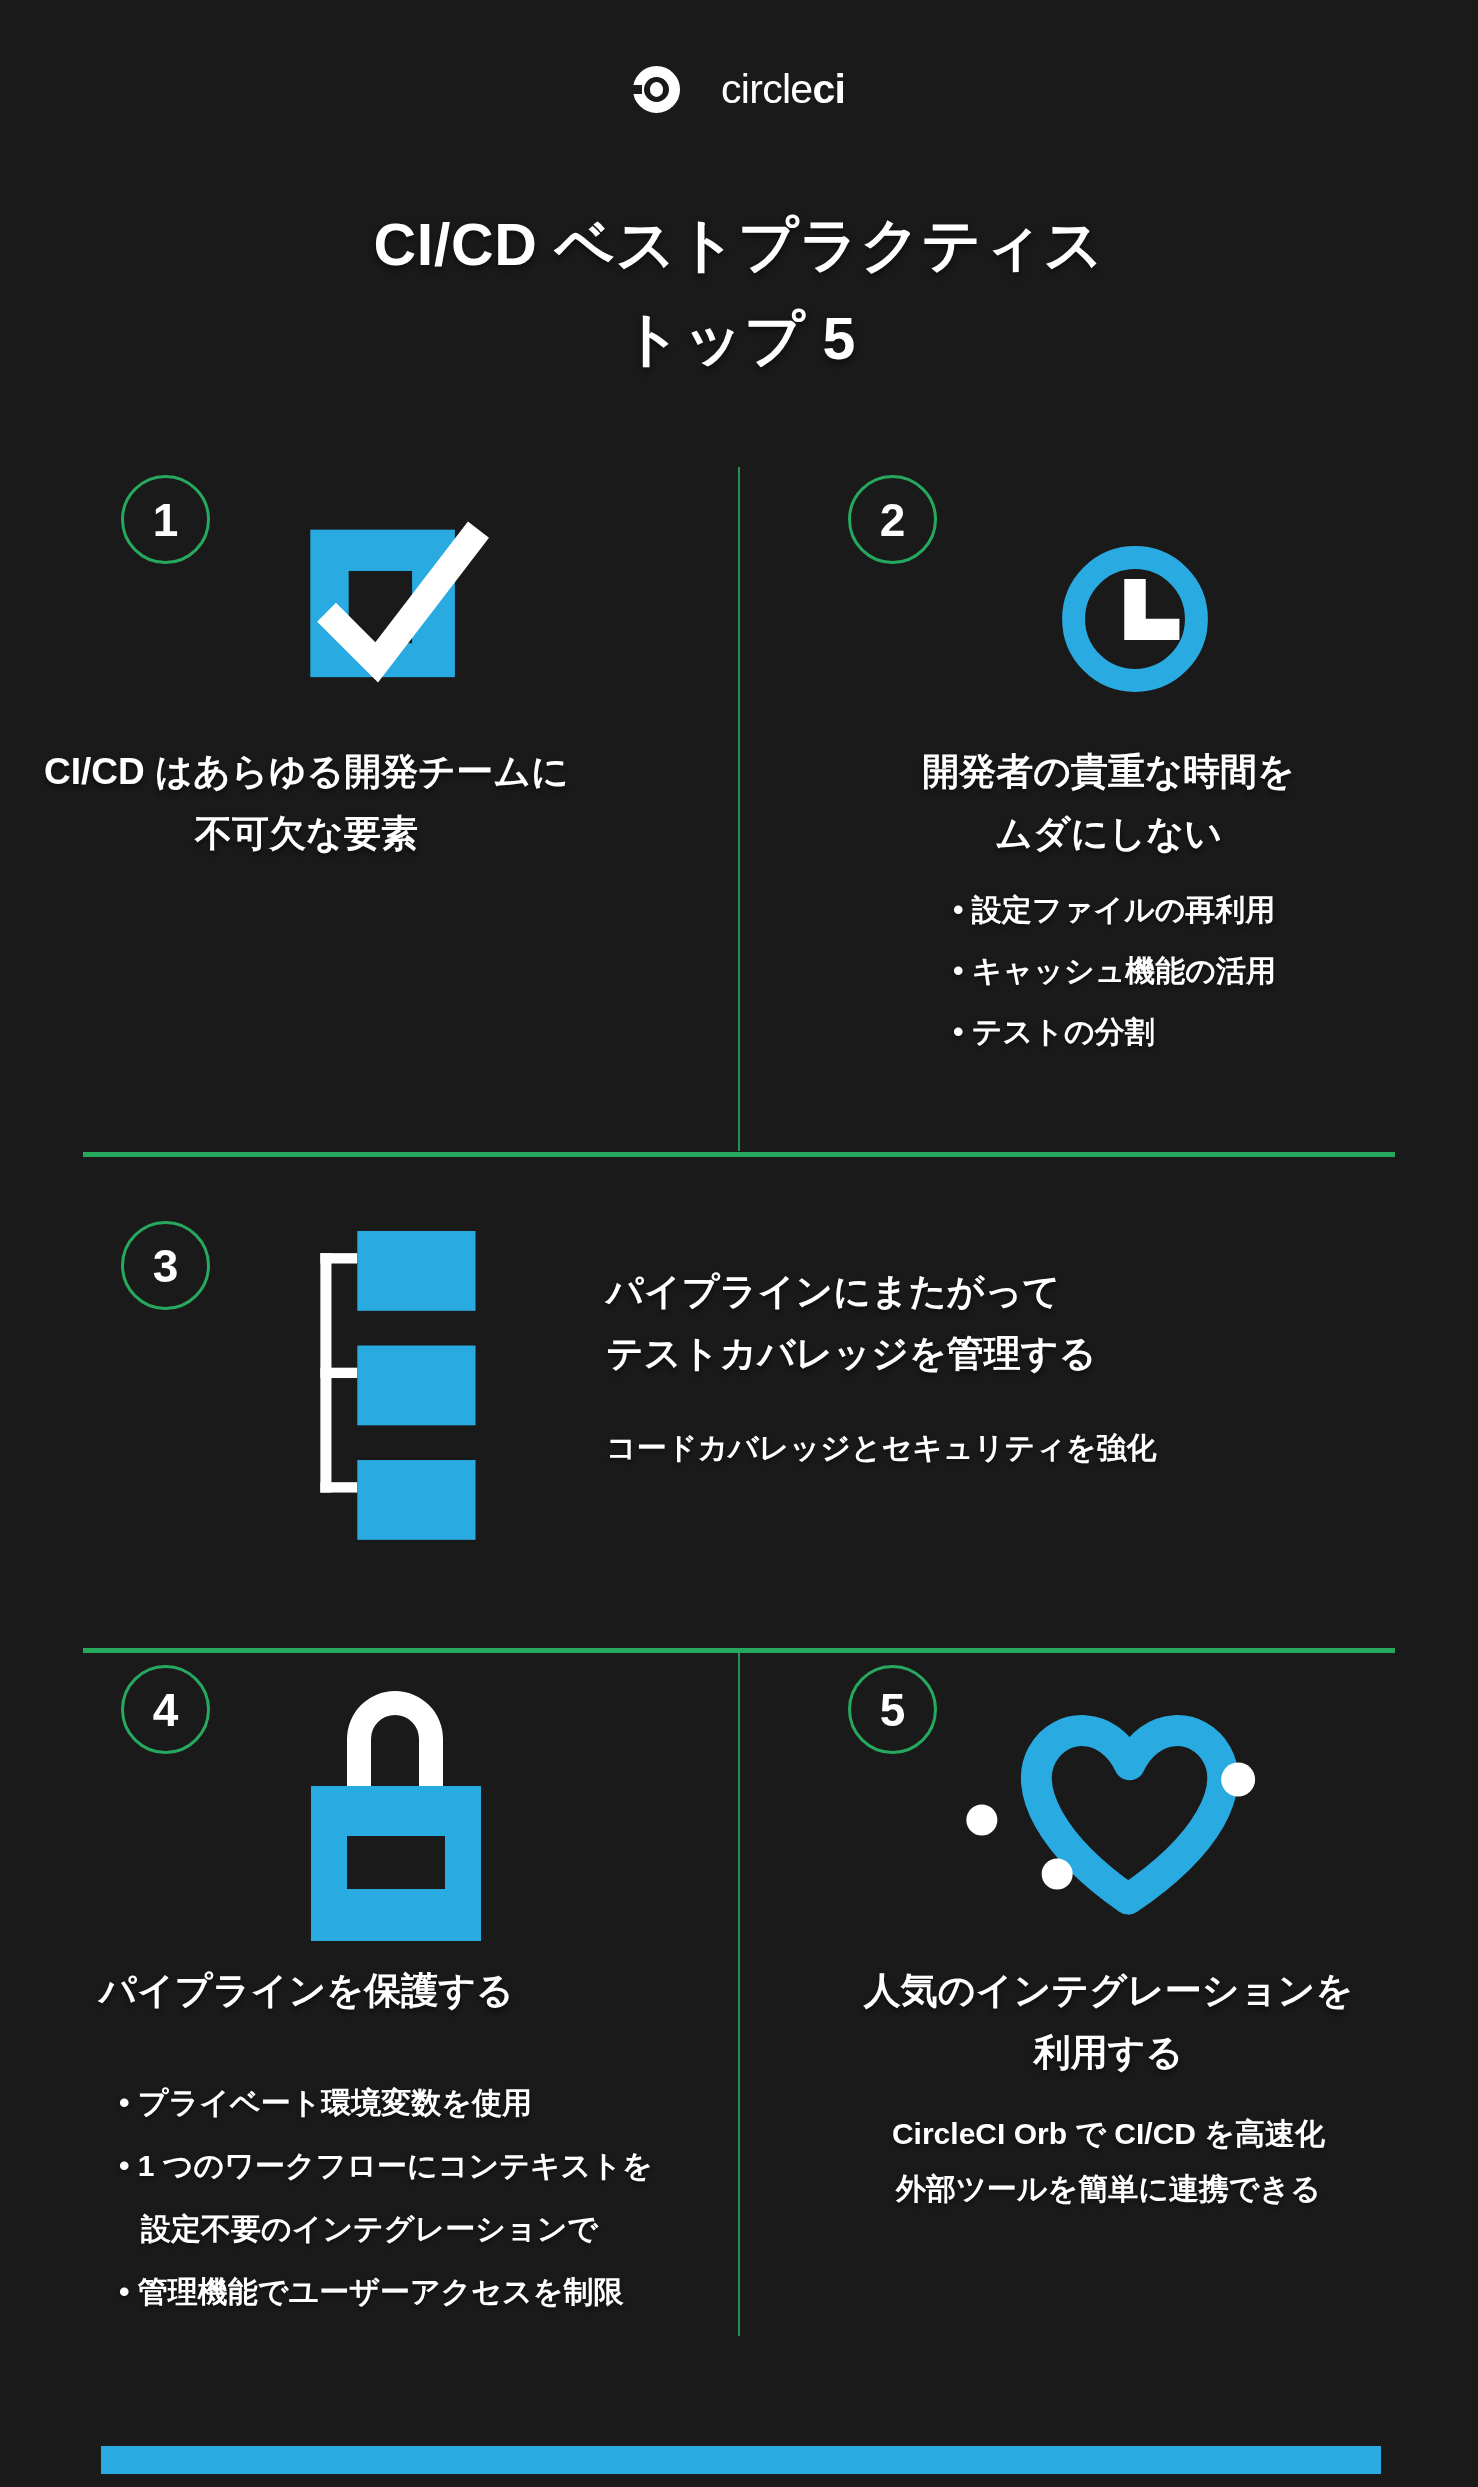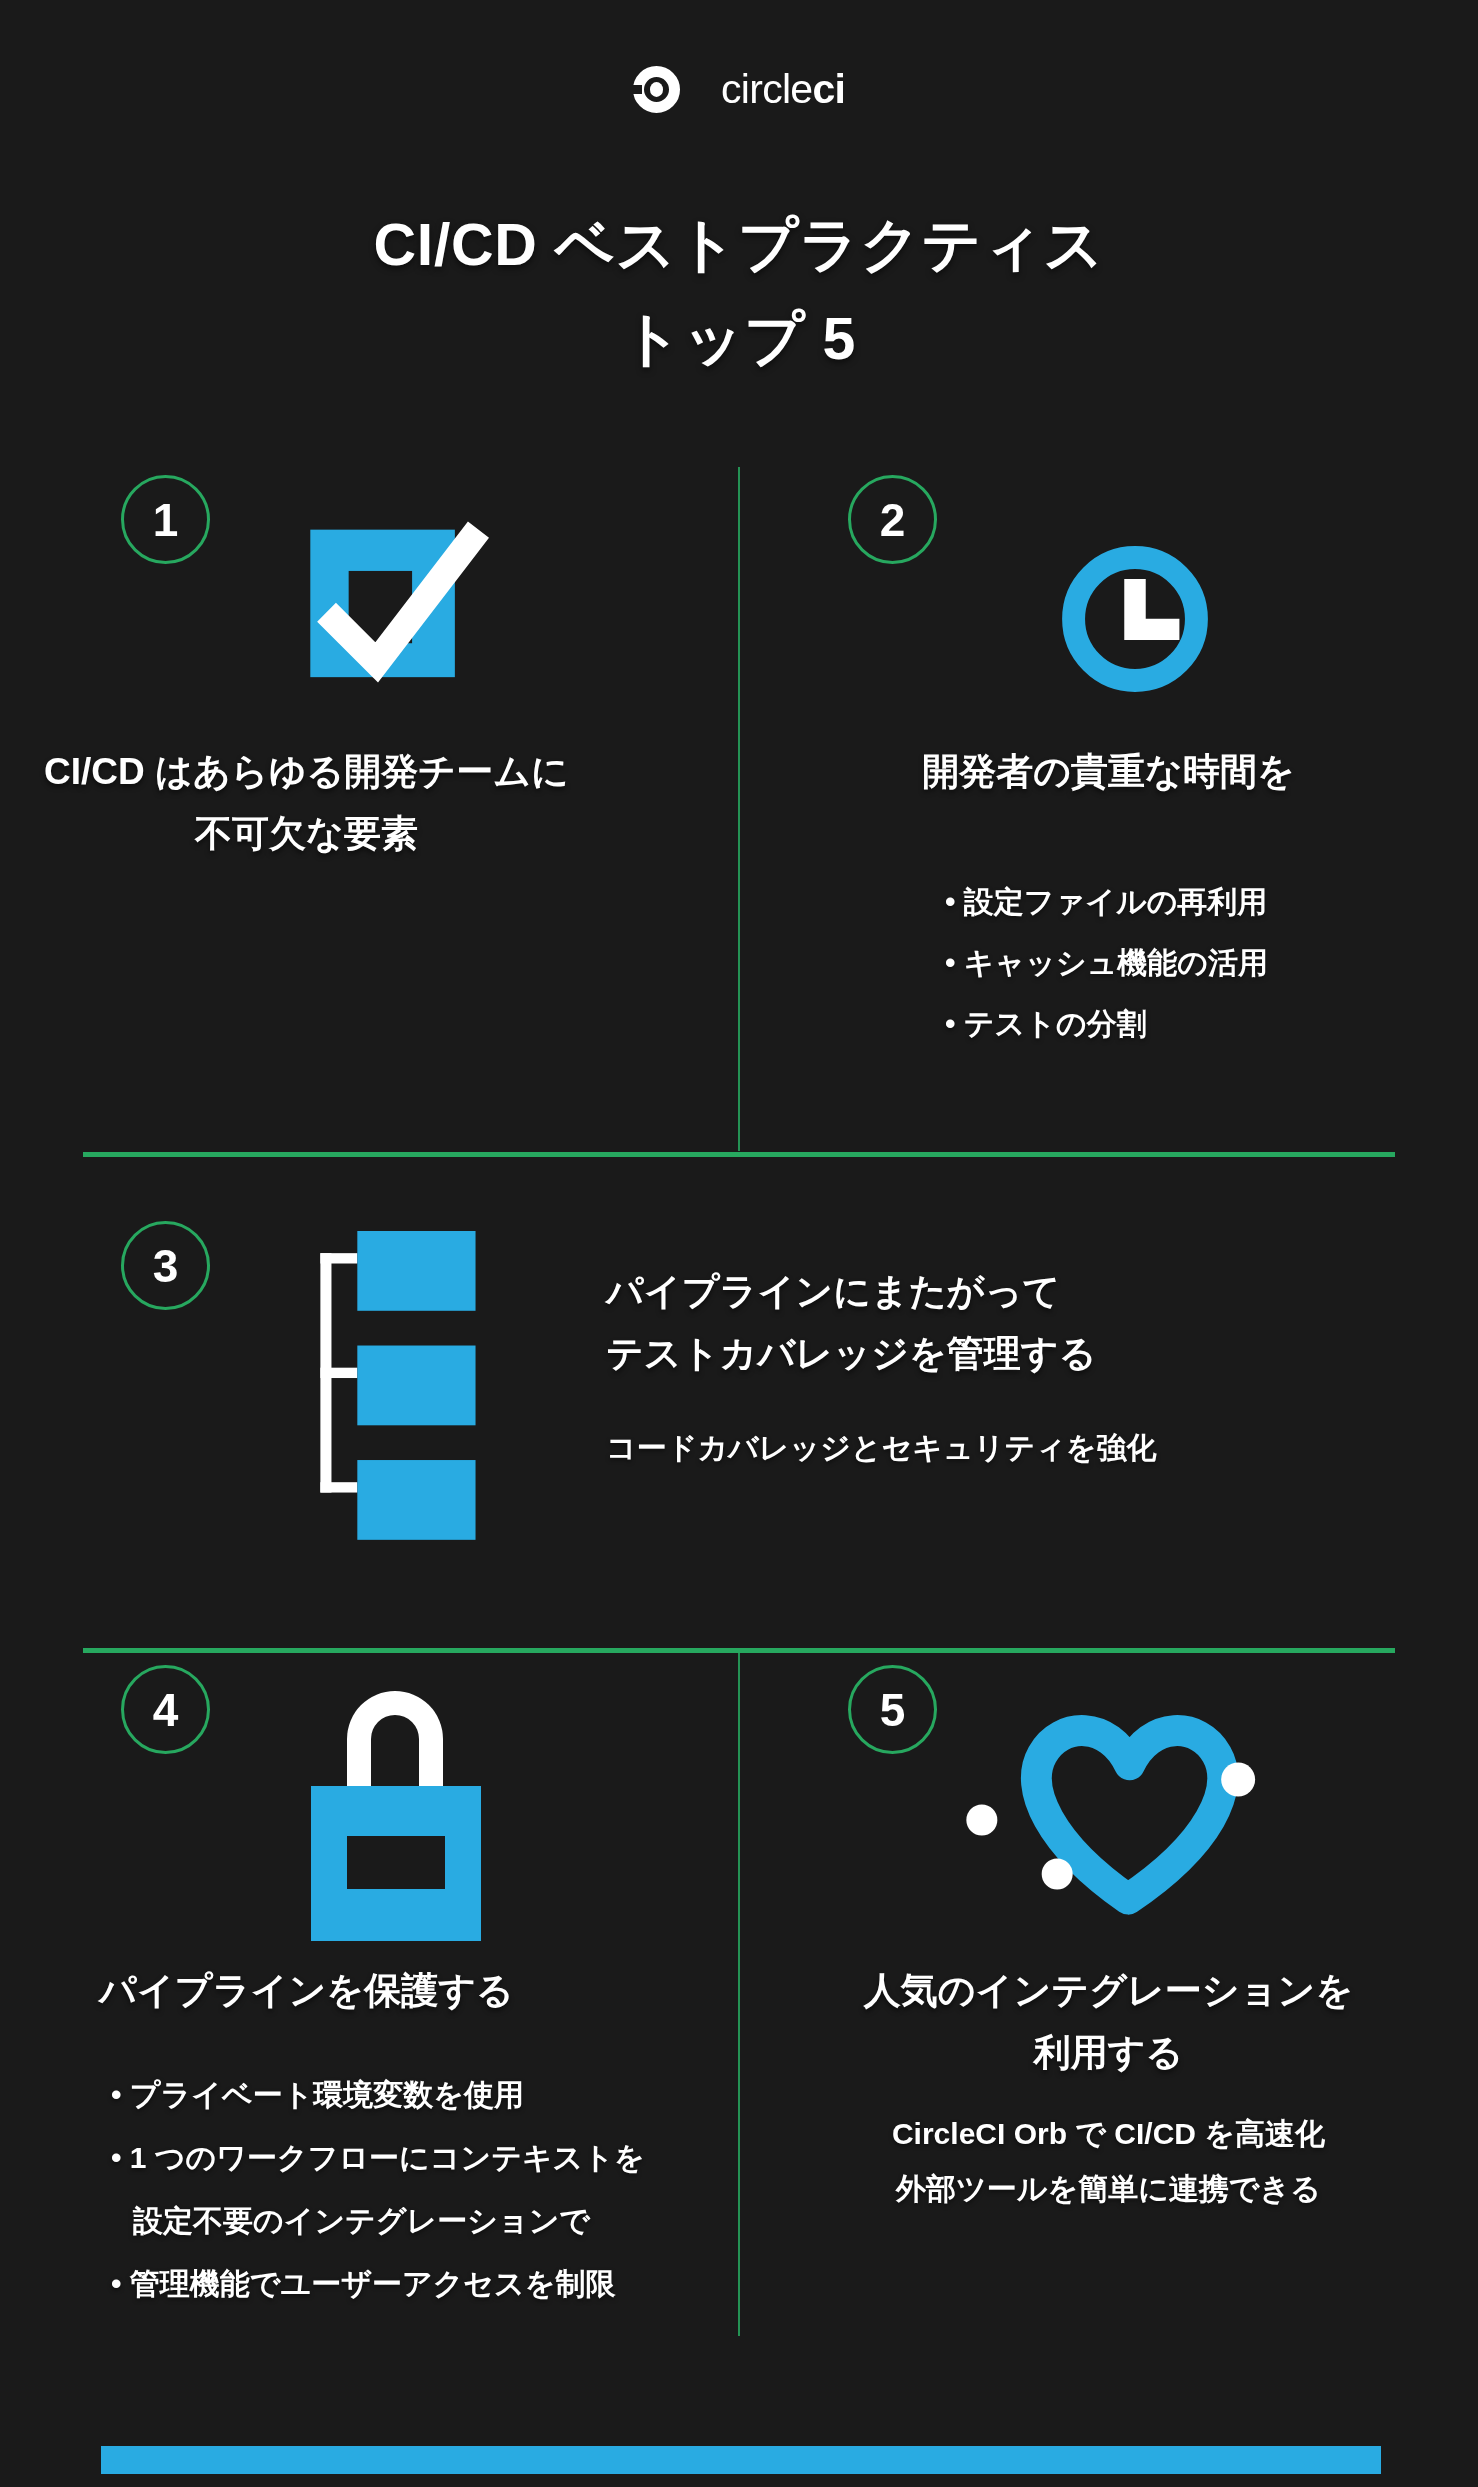--- a/index.html
+++ b/index.html
@@ -53,21 +53,21 @@
   .center-l{left:0; width:613px; text-align:center;}
   .center-r{left:739px; width:739px; text-align:center;}
   .s1-h{top:741px;} .s2-h{top:741px;}
   .s3-h{left:606px; top:1261px; text-align:left; width:813px;}
   .s4-h{top:1960px;} .s5-h{top:1960px;}
   .subtext{position:absolute; margin:0; font-weight:700; font-size:30px; line-height:1.82;
     text-shadow:0 2.2px 4.4px rgba(0,0,0,.5);}
   .subtext span{display:block;}
   .s3-sub{left:606px; top:1421px; width:813px;}
   .s5-sub{left:739px; top:2107px; width:739px; text-align:center;}
-  .bullets{position:absolute; margin:0; padding:0; list-style:none; font-weight:700; font-size:30px;
+  .bullets{position:absolute; margin:8px; padding:0; list-style:none; font-weight:700; font-size:30px;
     text-shadow:0 2.2px 4.4px rgba(0,0,0,.5);}
   .bullets li{margin:0 0 28px 0; line-height:1.1; white-space:nowrap;}
   .bullets li.bullet::before{content:"\2022\00a0"; font-size:30px;}
   .bullets li.cont{padding-left:22px;}
   .s2-b{left:945px; top:885px;}
   .s4-b{left:111px; top:2078px;}
   .s4-b li{margin-bottom:30px;}
   
   .footer-bar{position:absolute; left:101px; top:2446px; width:1280px; height:28px; background:var(--blue);}
 </style>
@@ -113,20 +113,21 @@
   <section>
     <div class="num num-2">
       <span>2</span>
     </div>
     <svg class="abs icon-clock" viewBox="0 0 200 200">
       <circle cx="100" cy="100" r="83" stroke="#29abe2" stroke-width="31" fill="none"></circle>
       <path d="M100,46 L100,114 L160,114" stroke="#ffffff" stroke-width="29" fill="none"></path>
     </svg>
     <h2 class="heading center-r s2-h">
       <span>開発者の貴重な時間を</span>
+      <span>ムダにしない</span>
     </h2>
     <ul class="bullets s2-b">
       <li class="bullet">設定ファイルの再利用</li>
       <li class="bullet">キャッシュ機能の活用</li>
       <li class="bullet">テストの分割</li>
     </ul>
   </section>
 
   <section>
     <div class="num num-3">

